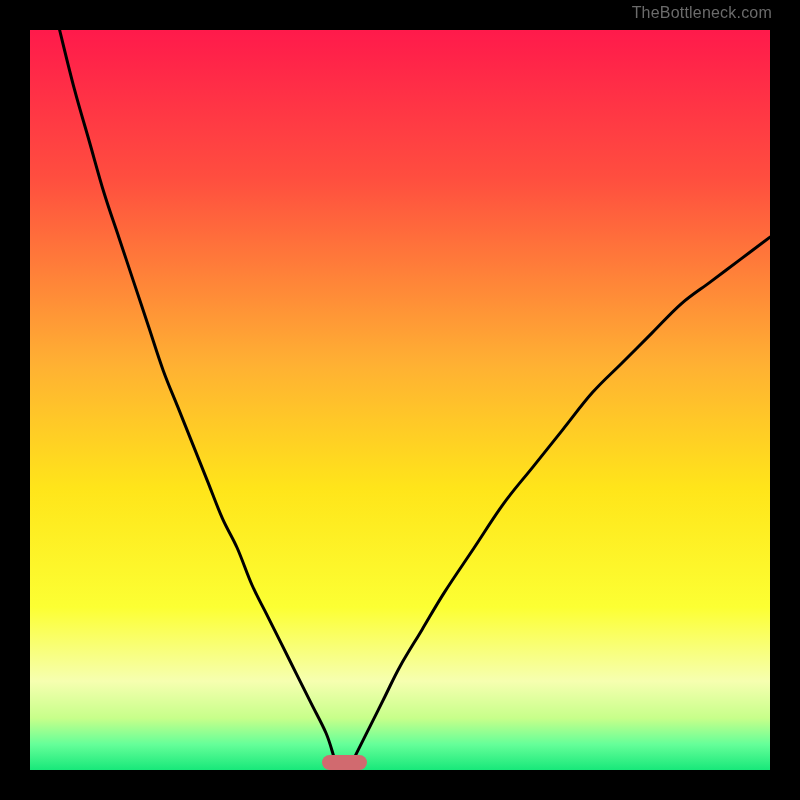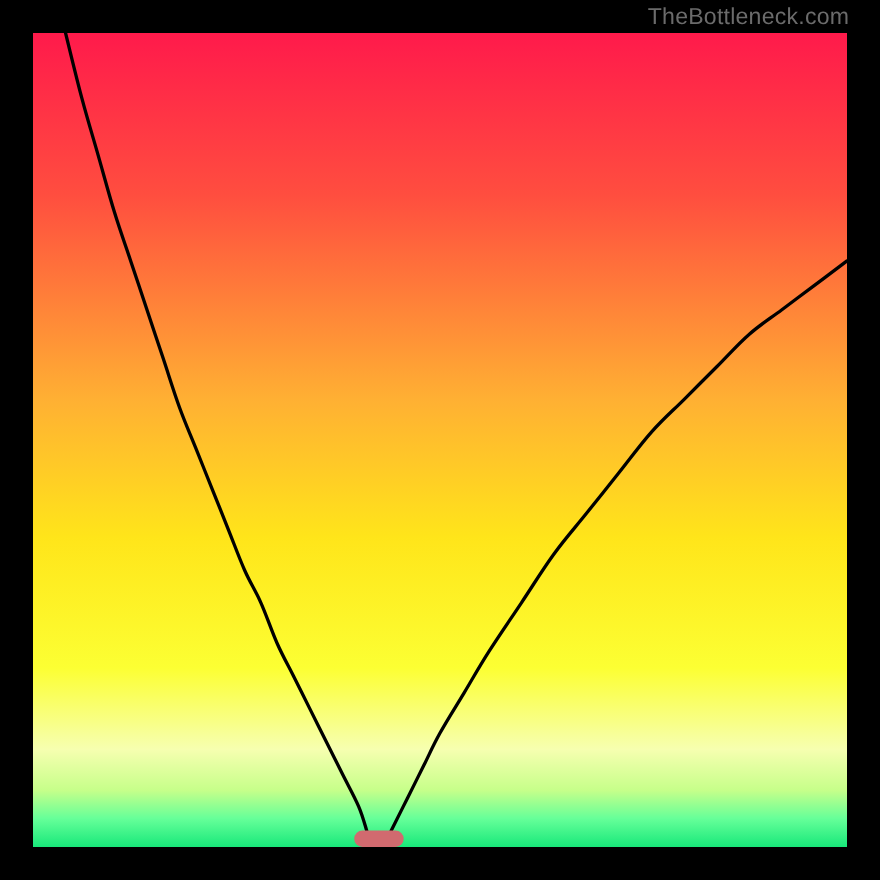--- a/index.html
+++ b/index.html
@@ -29,21 +29,21 @@
   }
   .gradient {
     position: absolute;
     inset: 0;
   }
   .watermark {
     position: absolute;
     top: 4px;
     right: 28px;
     color: #6b6b6b;
-    font-size: 21px;
+    font-size: 16px;
     letter-spacing: 0.2px;
     font-weight: 400;
   }
   svg.curve {
     position: absolute;
     inset: 0;
   }
   .marker {
     position: absolute;
     background: #d16a6f;

